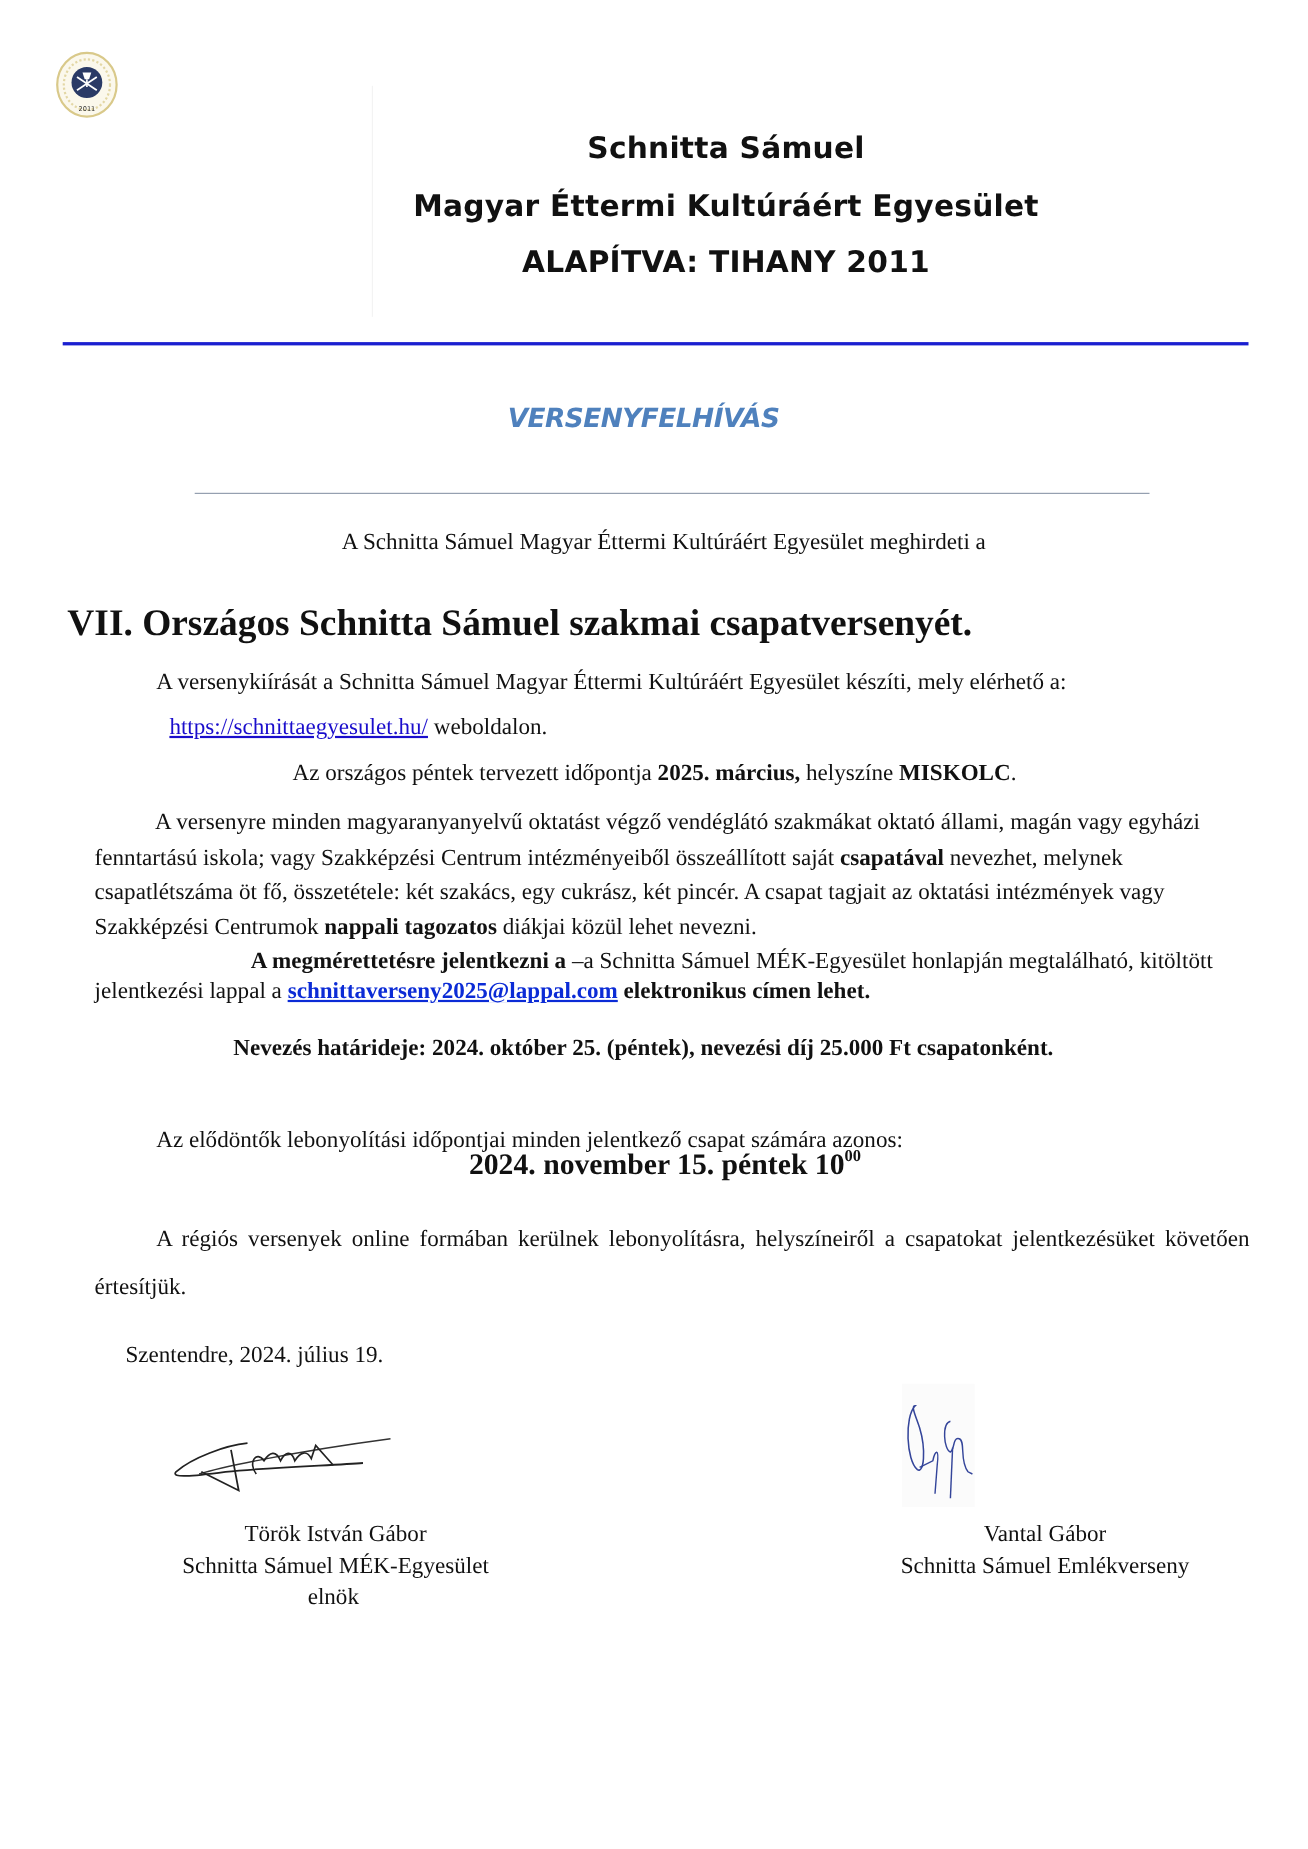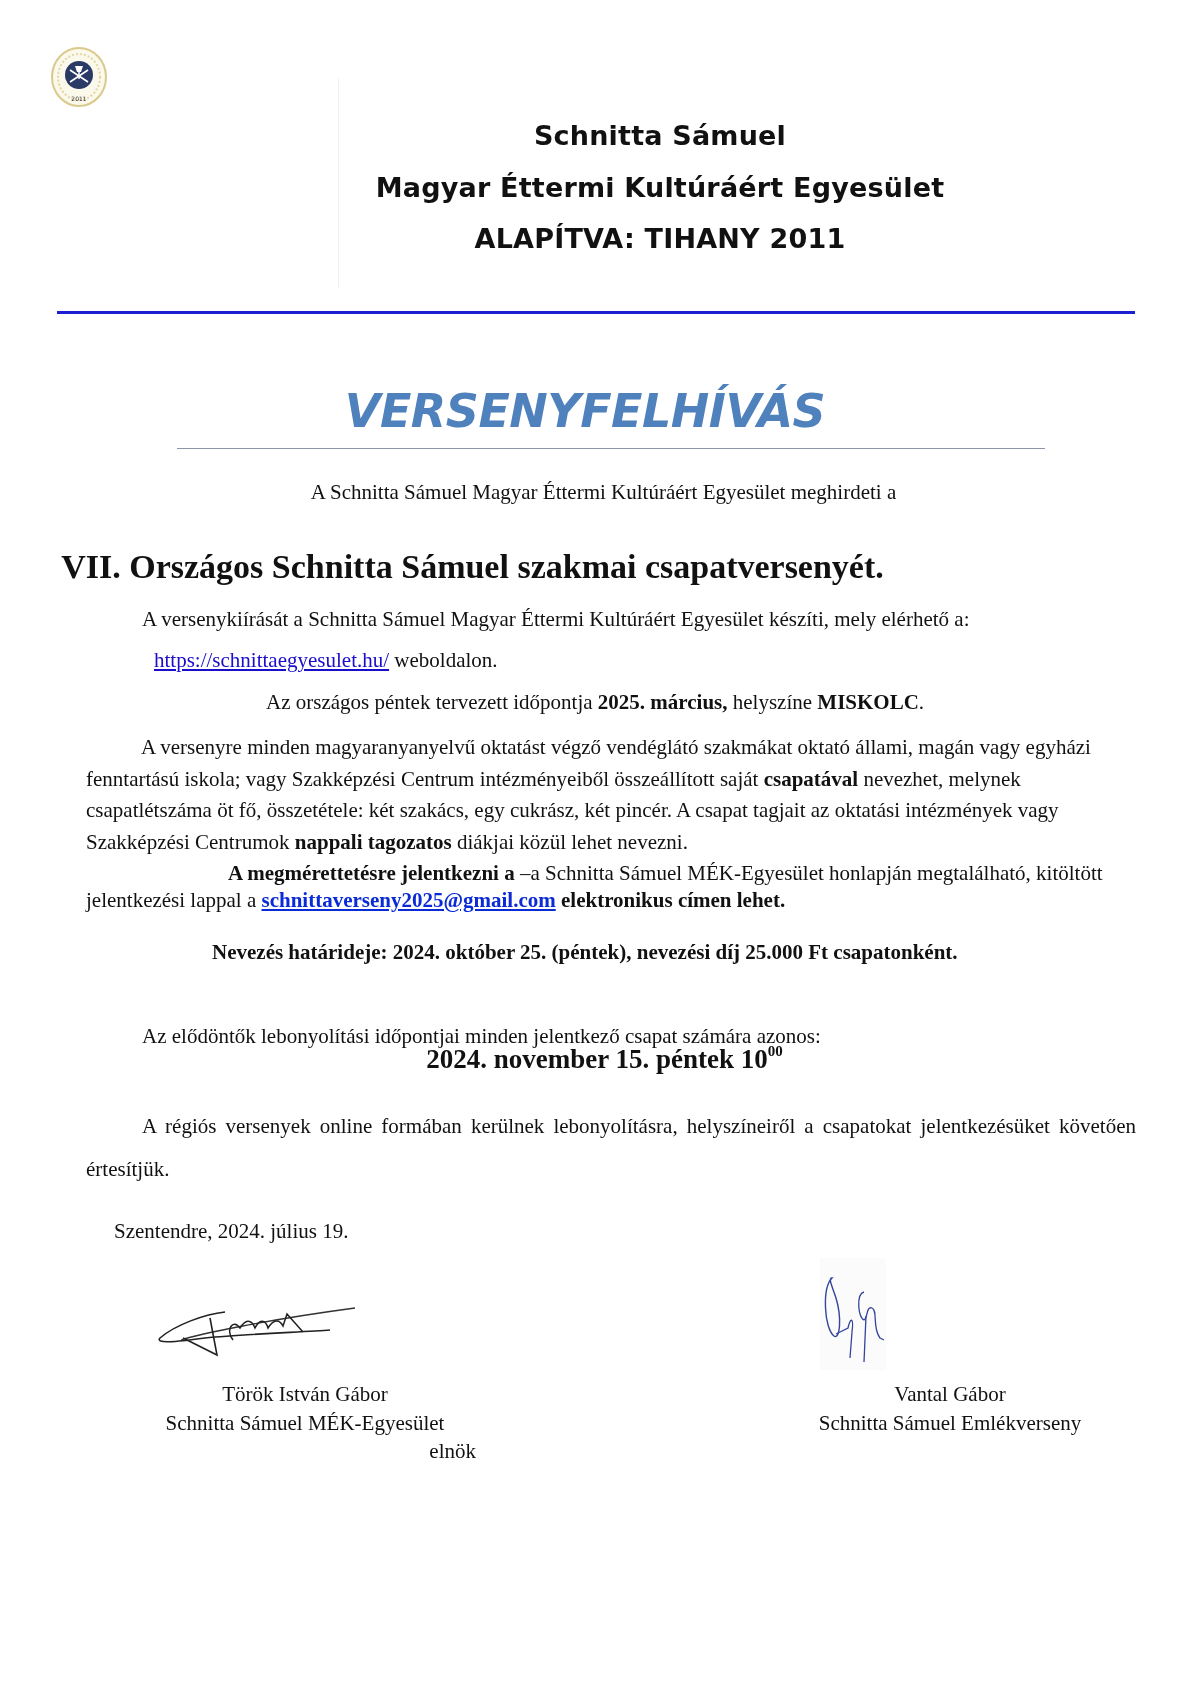--- a/index.html
+++ b/index.html
@@ -5,21 +5,21 @@
   html, body { margin: 0; padding: 0; background: #ffffff; }
   body { width: 1189px; height: 1681px; position: relative; overflow: hidden; font-family: "Liberation Serif", serif; color: #111; }
   .abs { position: absolute; }
   .logo { left: 50px; top: 46px; width: 58px; height: 62px; }
   .hdr { left: 330px; width: 660px; text-align: center; font-family: "DejaVu Sans", sans-serif; font-weight: bold; font-size: 27px; color: #111; letter-spacing: 0.2px; white-space: nowrap; }
   .hdr1 { top: 120px; }
   .hdr2 { top: 172px; left: 330px; }
   .hdr3 { top: 223px; }
   .vline { left: 338px; top: 78px; width: 1px; height: 210px; background: #f2f2f2; }
   .blue-rule { left: 57px; top: 311px; width: 1078px; height: 3px; background: #1a1fd0; }
-  .title { left: 300px; width: 570px; top: 384px; text-align: center; font-family: "DejaVu Sans", sans-serif; font-weight: bold; font-style: italic; font-size: 46px; color: #4f81bd; letter-spacing: -0.5px; }
+  .title { left: 300px; width: 570px; top: 366px; text-align: center; font-family: "DejaVu Sans", sans-serif; font-weight: bold; font-style: italic; font-size: 24px; color: #4f81bd; letter-spacing: -0.5px; }
   .grey-rule { left: 177px; top: 448px; width: 868px; height: 1px; background: #8a96a8; }
   .p { font-size: 21px; white-space: nowrap; line-height: 1; }
   .intro { left: 0; width: 1189px; top: 482px; text-align: center; padding-left: 18px; box-sizing: border-box; }
   .heading { left: 0; width: 945px; top: 548px; text-align: center; font-weight: bold; font-size: 34px; white-space: nowrap; }
   .l1 { left: 142px; top: 609px; }
   .l2 { left: 154px; top: 650px; }
   .l3 { left: 266px; top: 692px; }
   .body-para { left: 86px; top: 732px; width: 1045px; font-size: 21px; line-height: 31.5px; }
   .body-para .indent { padding-left: 55px; }
   .reg { left: 86px; top: 860px; width: 1045px; font-size: 21px; line-height: 26.5px; }
@@ -28,21 +28,21 @@
   .elod { left: 142px; top: 1026px; }
   .date-line { left: 0; width: 1189px; top: 1043px; text-align: center; font-weight: bold; font-size: 27px; white-space: nowrap; padding-left: 20px; box-sizing: border-box; }
   .date-line sup { font-size: 15px; vertical-align: 12px; }
   .regio { left: 86px; top: 1105px; width: 1050px; font-size: 21px; line-height: 43px; text-align: justify; text-align-last: left; }
   .regio .indent { padding-left: 56px; }
   .szent { left: 114px; top: 1221px; }
   .sig-left { left: 155px; top: 1290px; width: 230px; height: 75px; }
   .sig-right { left: 820px; top: 1258px; width: 66px; height: 112px; background: #fbfbfb; }
   .names-left { left: 130px; top: 1380px; width: 350px; font-size: 21px; line-height: 28.5px; }
   .names-left div { text-align: center; }
-  .names-left .right { text-align: right; padding-right: 4px; }
+  .names-left .right { text-align: center; padding-right: 4px; }
   .names-left .mid { text-align: right; padding-right: 40px; }
   .names-right { left: 790px; top: 1380px; width: 320px; font-size: 21px; line-height: 28.5px; text-align: center; }
   a.link { color: #1a0dcc; text-decoration: underline; }
   a.link-blue { color: #0b2bd6; text-decoration: underline; font-weight: bold; }
   b { font-weight: bold; }
 </style>
 </head>
 <body>
 
 <div class="abs logo">
@@ -79,21 +79,21 @@
 </div>
 <div class="abs p l3">
   <span>Az országos péntek tervezett időpontja </span><b>2025. március,</b><span> helyszíne </span><b>MISKOLC</b><span>.</span>
 </div>
 
 <div class="abs body-para">
   <span class="indent"></span><span>A versenyre minden magyaranyanyelvű oktatást végző vendéglátó szakmákat oktató állami, magán vagy egyházi fenntartású iskola; vagy Szakképzési Centrum intézményeiből összeállított saját </span><b>csapatával</b><span> nevezhet, melynek csapatlétszáma öt fő, összetétele: két szakács, egy cukrász, két pincér. A csapat tagjait az oktatási intézmények vagy Szakképzési Centrumok </span><b>nappali tagozatos</b><span> diákjai közül lehet nevezni.</span>
 </div>
 
 <div class="abs reg">
-  <span class="indent"></span><b>A megmérettetésre jelentkezni a </b><span>–a Schnitta Sámuel MÉK-Egyesület honlapján megtalálható, kitöltött jelentkezési lappal a </span><a class="link-blue" href="#">schnittaverseny2025@gmail.com</a><b> elektronikus címen lehet.</b>
+  <span class="indent"></span><b>A megmérettetésre jelentkezni a </b><span>–a Schnitta Sámuel MÉK-Egyesület honlapján megtalálható, kitöltött jelentkezési lappal a </span><a class="link-blue" href="#">schnittaverseny2025@lappal.com</a><b> elektronikus címen lehet.</b>
 </div>
 
 <div class="abs deadline">Nevezés határideje: 2024. október 25. (péntek), nevezési díj 25.000 Ft csapatonként.</div>
 
 <div class="abs p elod">Az elődöntők lebonyolítási időpontjai minden jelentkező csapat számára azonos:</div>
 <div class="abs date-line">
   <span>2024. november 15. péntek 10</span><sup>00</sup>
 </div>
 
 <div class="abs regio">

